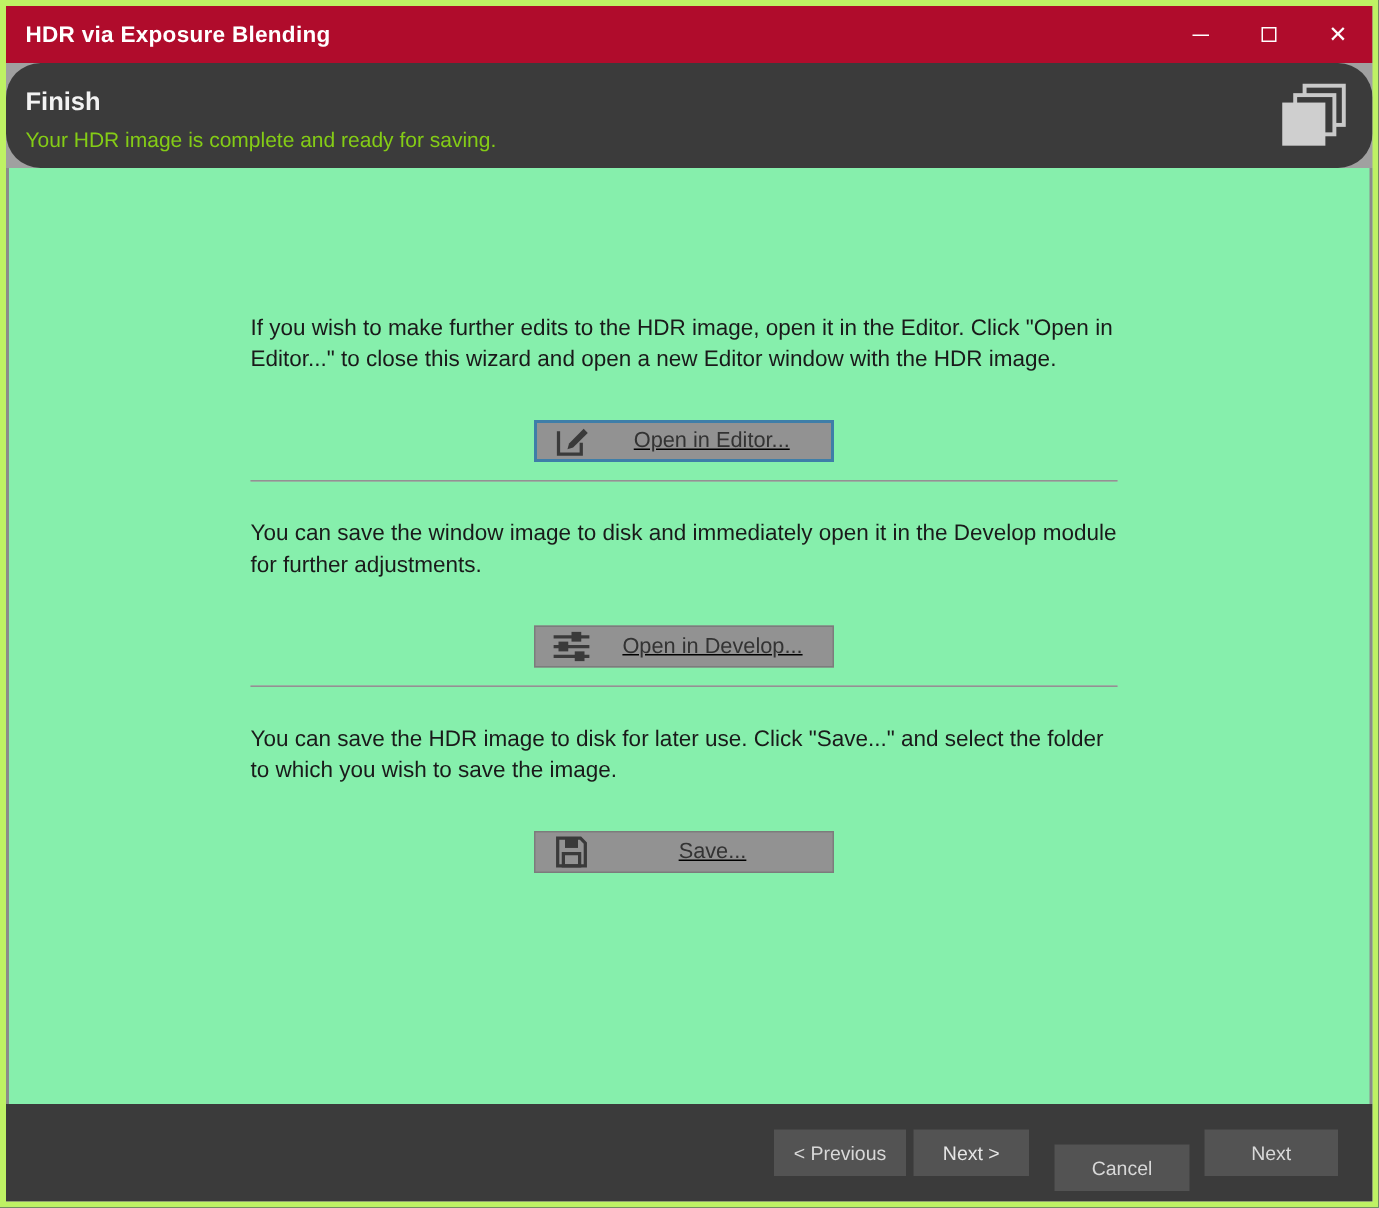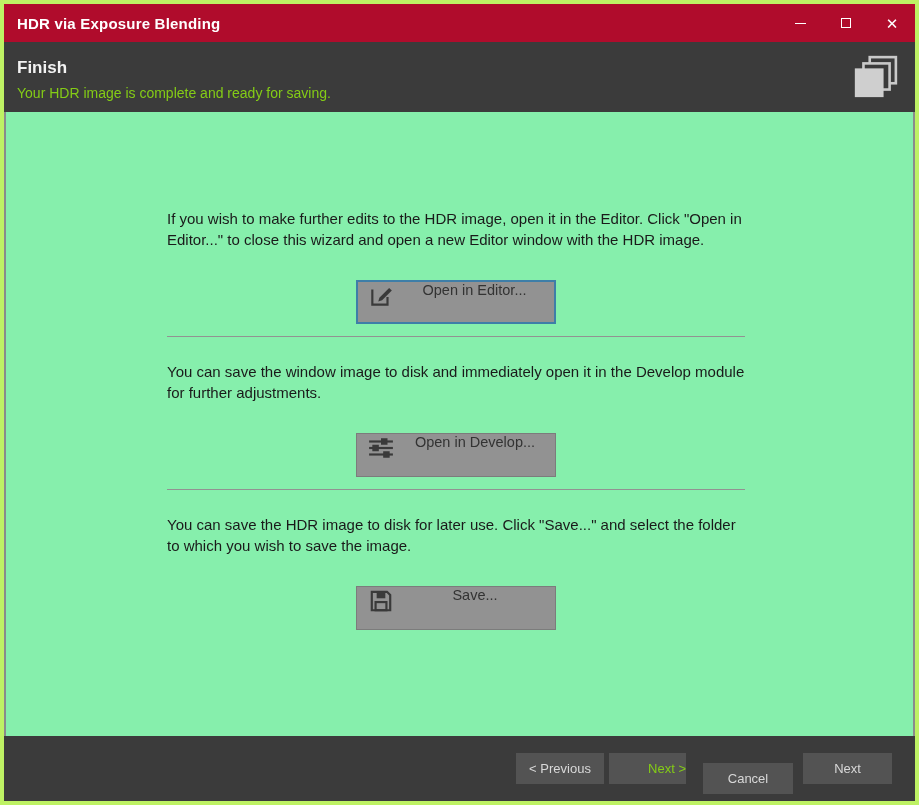--- a/index.html
+++ b/index.html
@@ -40,20 +40,21 @@
   .glyph-max { display: block; width: 10px; height: 10px; border: 1px solid #ffffff; }
   .glyph-close { font-size: 15px; line-height: 1; }
 
   
   .header {
     height: 70px; flex: 0 0 70px;
     background: #3b3b3b;
     color: #f0f0f0;
     display: flex; align-items: center;
     padding: 0 16px 0 13px;
+    border-radius: 23px;
   }
   .header-texts { display: flex; flex-direction: column; gap: 7px; padding-top: 4px; }
   .header-title { font-size: 17px; font-weight: 700; color: #f2f2f2; }
   .header-subtitle { font-size: 14px; color: #84cc16; }
   .header-icon { margin-left: auto; width: 46px; height: 46px; }
 
   
   .content {
     flex: 1 1 auto;
     background: #86efac;
@@ -71,27 +72,28 @@
     line-height: 21px;
     color: #1a1a1a;
     margin-bottom: 30px;
   }
   .button-row {
     display: flex; justify-content: center;
     margin-bottom: 12px;
   }
   .button-row.mt-lg { margin-top: 22px; }
   .action-button {
-    width: 200px; height: 44px;
+    width: 200px; height: 28px;
     background: #929292;
     border: 1px solid #7c7c7c;
-    display: flex; align-items: flex-start;
+    display: flex; align-items: center;
     padding-left: 10px;
     cursor: pointer;
     font-family: inherit;
+    text-decoration: underline;
   }
   .action-button.focused {
     border: 2px solid #3e7ea8;
     padding-left: 9px;
   }
   .btn-icon { width: 28px; height: 28px; flex: 0 0 28px; margin-right: 6px; display: flex; align-items: center; justify-content: center; }
   .btn-label {
     flex: 1 1 auto; text-align: center;
     font-size: 14.5px; color: #333333;
     padding-right: 6px;
@@ -112,21 +114,21 @@
   .footer-btn {
     height: 31px;
     background: #535353;
     border: none;
     color: #d8d8d8;
     font-size: 13px;
     font-family: inherit;
     cursor: pointer;
   }
   .btn-previous { width: 88px; }
-  .btn-next { width: 77px; margin-left: 5px; color: #84cc16; cursor: default; text-align: right; }
+  .btn-next { width: 77px; margin-left: 5px; color: #e5e5e5; cursor: default; }
   .btn-cancel { width: 90px; margin-left: 17px; margin-top: 20px; }
   .btn-help { width: 89px; margin-left: 10px; }
 </style>
 </head>
 <body>
 
 <div class="window">
 
   <div class="titlebar">
     <span class="title">HDR via Exposure Blending</span>

